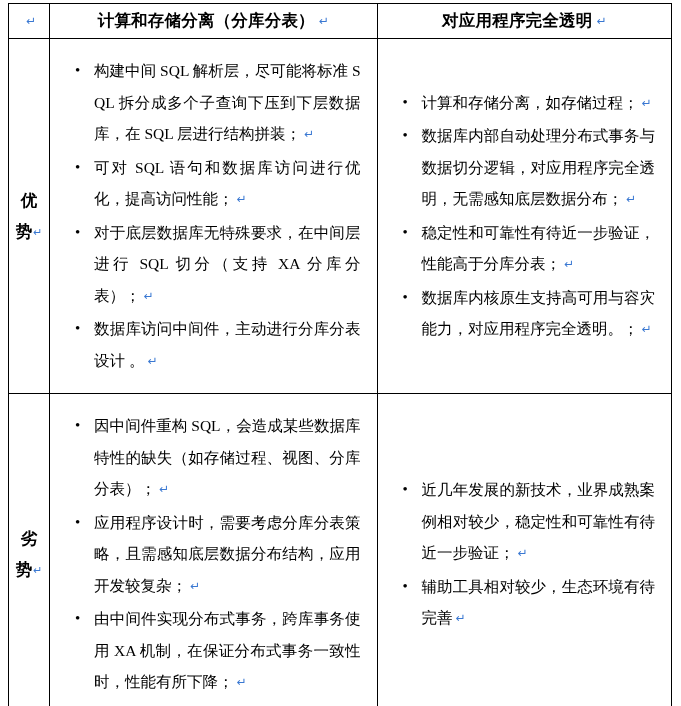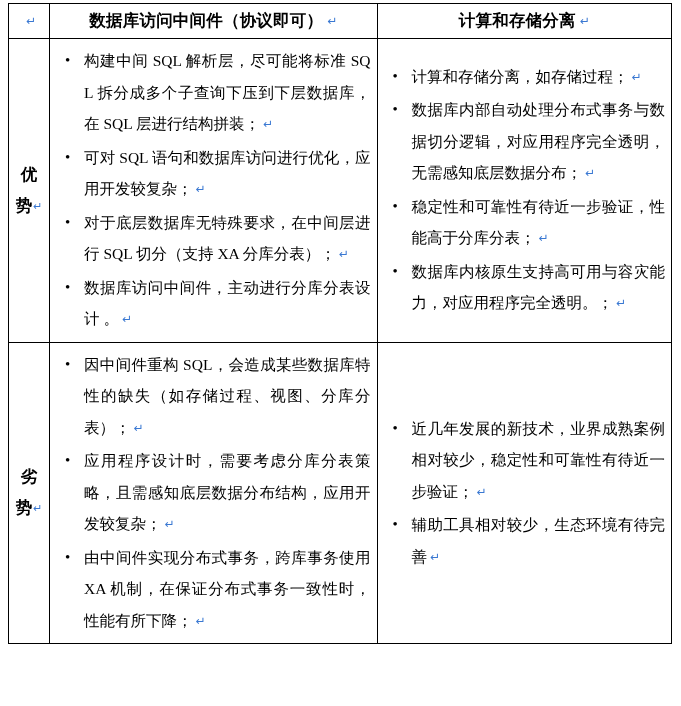--- a/index.html
+++ b/index.html
@@ -66,21 +66,21 @@
 
   
   .list-cell {
     padding: 8px 9px 9px 9px;
     vertical-align: middle;
   }
   .list-cell.centered { vertical-align: middle; }
 
   ul.bullets {
     list-style: none;
-    margin: 6px;
+    margin: 16px;
     padding: 0;
   }
   ul.bullets > li {
     position: relative;
     padding-left: 28px;
     margin: 0 0 1px 0;
     font-size: 15.5px;
     line-height: 31.5px;
     text-align: justify;
     text-justify: inter-ideograph;
@@ -119,36 +119,36 @@
       <col class="c-mid">
       <col class="c-right">
     </colgroup>
     <tbody>
 
       <tr>
         <td class="hdr-cell blank">
           <span></span><span class="ret">↵</span>
         </td>
         <td class="hdr-cell">
-          <span>数据库访问中间件（协议即可）</span><span class="ret">↵</span>
+          <span>计算和存储分离（分库分表）</span><span class="ret">↵</span>
         </td>
         <td class="hdr-cell">
-          <span>计算和存储分离</span><span class="ret">↵</span>
+          <span>对应用程序完全透明</span><span class="ret">↵</span>
         </td>
       </tr>
 
       <tr>
         <td class="row-label">
           <span class="lab-line">优</span>
           <span class="lab-line"><span>势</span><span class="ret">↵</span></span>
         </td>
         <td class="list-cell">
           <ul class="bullets">
             <li><span>构建中间 SQL 解析层，尽可能将标准 SQL 拆分成多个子查询下压到下层数据库，在 SQL 层进行结构拼装；</span><span class="ret">↵</span></li>
-            <li><span>可对 SQL 语句和数据库访问进行优化，应用开发较复杂；</span><span class="ret">↵</span></li>
+            <li><span>可对 SQL 语句和数据库访问进行优化，提高访问性能；</span><span class="ret">↵</span></li>
             <li><span>对于底层数据库无特殊要求，在中间层进行 SQL 切分（支持 XA 分库分表）；</span><span class="ret">↵</span></li>
             <li><span>数据库访问中间件，主动进行分库分表设计 。</span><span class="ret">↵</span></li>
           </ul>
         </td>
         <td class="list-cell centered">
           <ul class="bullets">
             <li><span>计算和存储分离，如存储过程；</span><span class="ret">↵</span></li>
             <li><span>数据库内部自动处理分布式事务与数据切分逻辑，对应用程序完全透明，无需感知底层数据分布；</span><span class="ret">↵</span></li>
             <li><span>稳定性和可靠性有待近一步验证，性能高于分库分表；</span><span class="ret">↵</span></li>
             <li><span>数据库内核原生支持高可用与容灾能力，对应用程序完全透明。；</span><span class="ret">↵</span></li>

